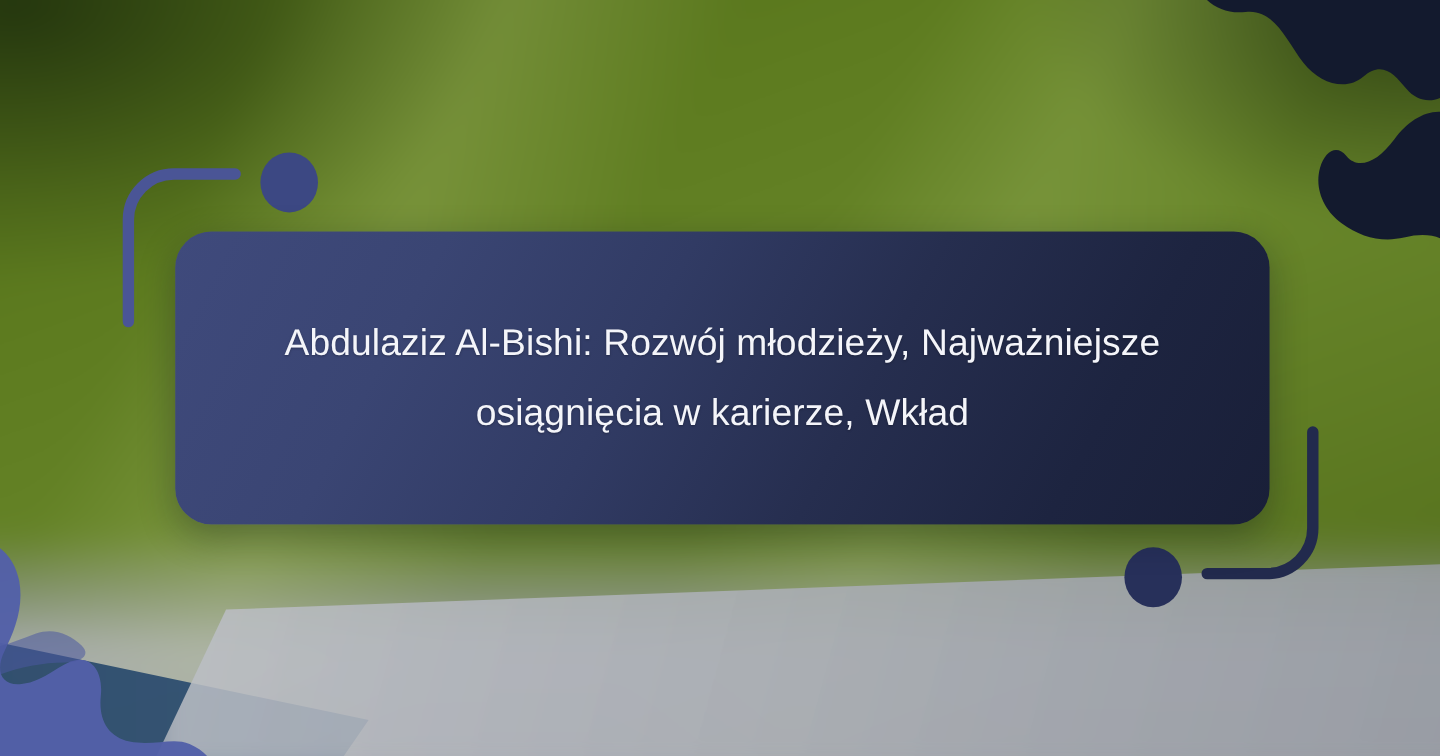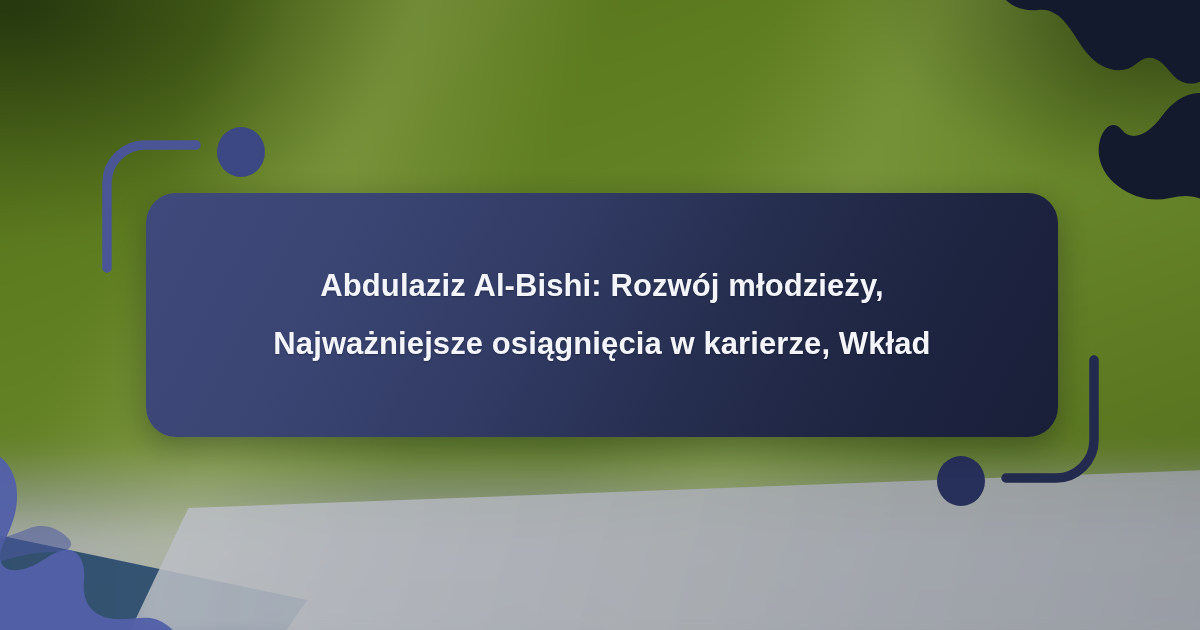--- a/index.html
+++ b/index.html
@@ -105,21 +105,21 @@
     box-shadow: 0 10px 30px rgba(10,14,30,0.32);
     display: flex;
     align-items: center;
     justify-content: center;
     box-sizing: border-box;
     padding: 0 38px;
   }
   .title-text {
     color: #f4f5fa;
     font-size: 31px;
-    font-weight: 700;
+    font-weight: 400;
     line-height: 58px;
     text-align: center;
     letter-spacing: .1px;
     max-width: 760px;
     text-shadow: 0 1px 2px rgba(0,0,0,0.28);
   }
 </style>
 </head>
 <body>
 

